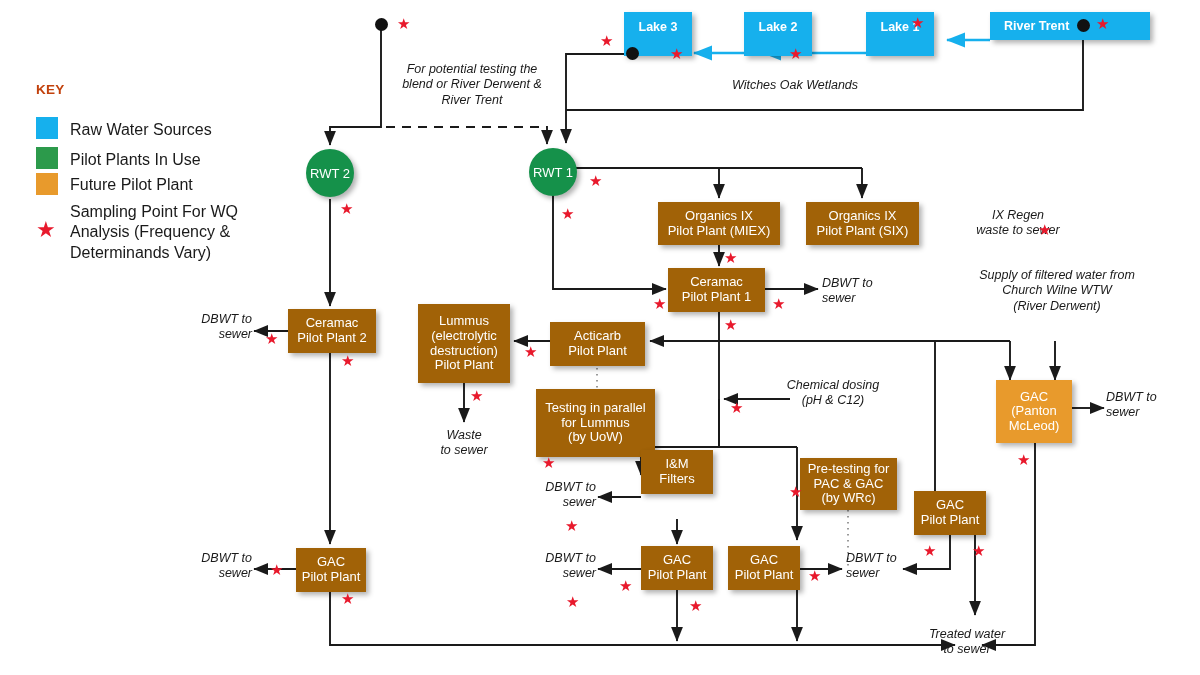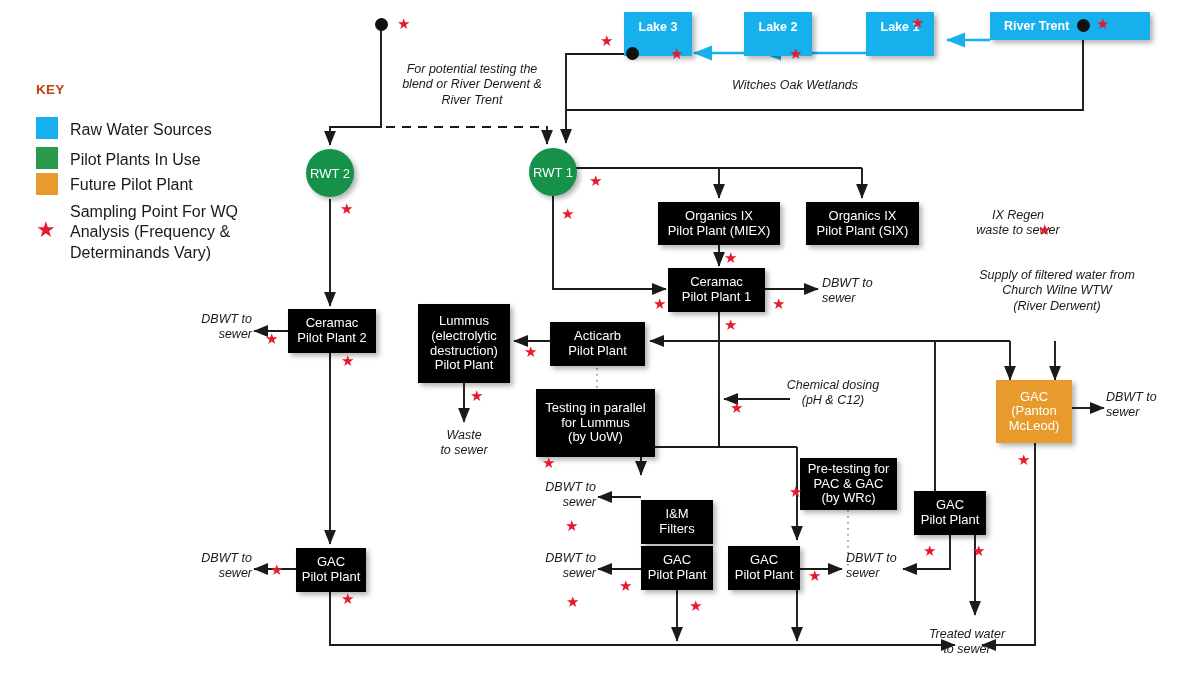--- a/index.html
+++ b/index.html
@@ -4,21 +4,21 @@
 <style>
   html,body{margin:0;padding:0;background:#ffffff;}
   body{font-family:"Liberation Sans", sans-serif;}
   #stage{position:relative;width:1200px;height:675px;overflow:hidden;background:#fff;}
   svg.layer{position:absolute;left:0;top:0;width:1200px;height:675px;pointer-events:none;}
   .node{position:absolute;box-sizing:border-box;display:flex;align-items:center;justify-content:center;
         text-align:center;color:#fff;line-height:1.12;
         box-shadow:3px 3px 5px rgba(0,0,0,0.30);}
   .node span{display:block;}
   .blue{background:#16b0ed;font-weight:bold;font-size:12.5px;}
-  .green{background:#000000;font-size:13px;}
+  .green{background:#a16207;font-size:13px;}
   .orange{background:#e89a2c;font-size:13px;}
   .circle{position:absolute;border-radius:50%;background:#15914a;color:#fff;display:flex;
           align-items:center;justify-content:center;font-size:13px;box-shadow:3px 3px 5px rgba(0,0,0,0.30);}
   .lbl{position:absolute;font-style:italic;font-size:12.5px;color:#1a1a1a;text-align:center;line-height:1.22;}
   .lbl.left{text-align:right;}
   .keytitle{position:absolute;font-weight:bold;font-size:13.5px;color:#c2410c;letter-spacing:.3px;}
   .keyswatch{position:absolute;width:22px;height:22px;}
   .keytext{position:absolute;font-size:16px;color:#1a1a1a;line-height:1.28;}
   .star{position:absolute;color:#e8192c;font-size:15px;line-height:1;}
   .dot{position:absolute;width:13px;height:13px;border-radius:50%;background:#111;}
@@ -160,21 +160,21 @@
   </div>
   <div class="node green" style="left:550px;top:322px;width:95px;height:44px;flex-direction:column;">
     <span>Acticarb</span>
     <span>Pilot Plant</span>
   </div>
   <div class="node green" style="left:536px;top:389px;width:119px;height:68px;flex-direction:column;">
     <span>Testing in parallel</span>
     <span>for Lummus</span>
     <span>(by UoW)</span>
   </div>
-  <div class="node green" style="left:641px;top:500px;width:72px;height:44px;flex-direction:column;">
+  <div class="node green" style="left:641px;top:450px;width:72px;height:44px;flex-direction:column;">
     <span>I&amp;M</span>
     <span>Filters</span>
   </div>
   <div class="node green" style="left:800px;top:458px;width:97px;height:52px;flex-direction:column;">
     <span>Pre-testing for</span>
     <span>PAC &amp; GAC</span>
     <span>(by WRc)</span>
   </div>
   <div class="node green" style="left:296px;top:548px;width:70px;height:44px;flex-direction:column;">
     <span>GAC</span>

